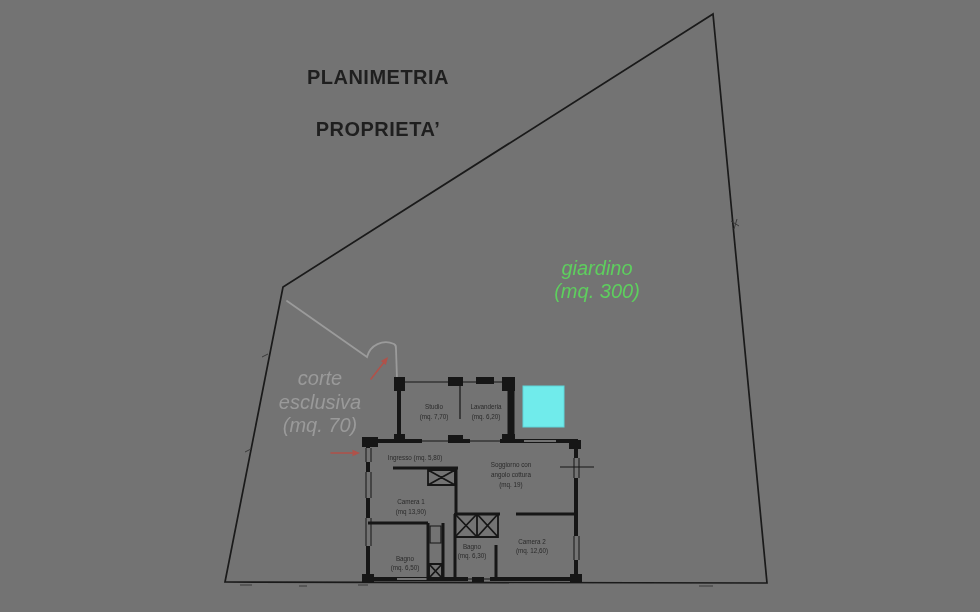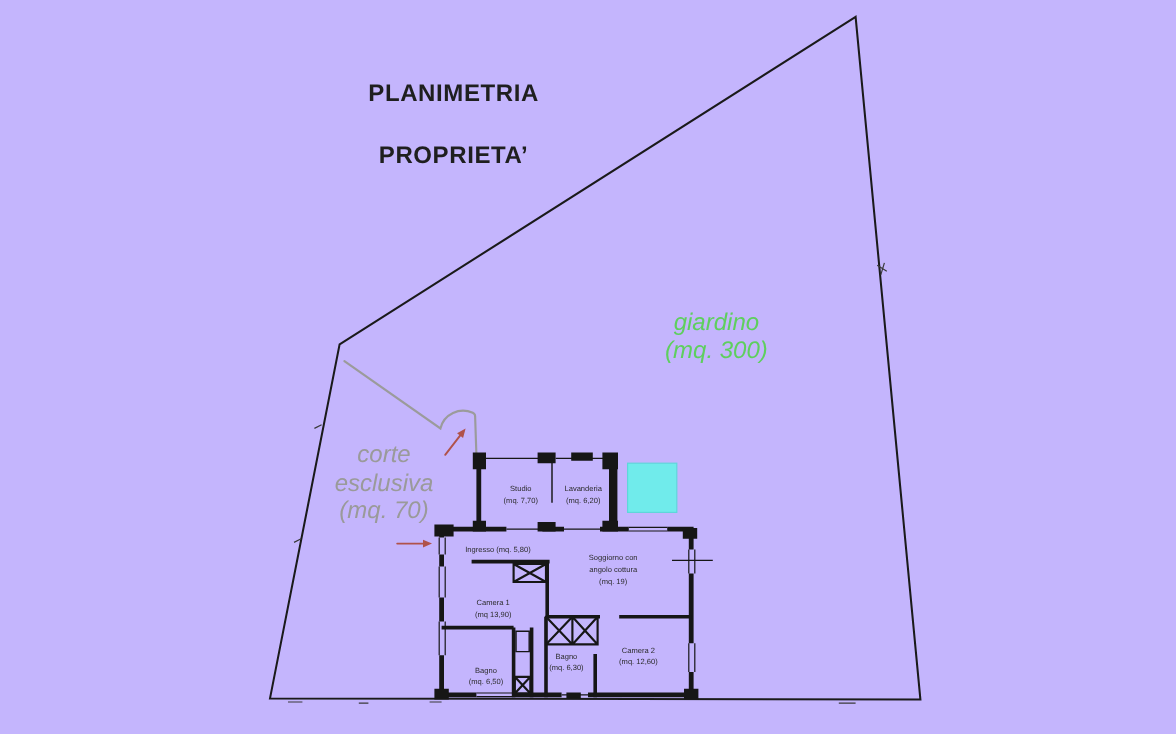--- a/index.html
+++ b/index.html
@@ -1,16 +1,16 @@
 <!DOCTYPE html>
 <html><head>
 <meta charset="utf-8">
 <style>
   html,body{margin:0;padding:0;background:#ffffff;}
-  .stage{position:relative;width:980px;height:612px;background:#c4b5fd;overflow:hidden;}
+  .stage{position:relative;width:980px;height:612px;background:#737373;overflow:hidden;}
   svg{display:block;}
   
   .boundary{fill:none;stroke:#1a1a1a;stroke-width:1.7;}
   .ticks{fill:none;stroke:#3a3a3a;stroke-width:1;}
   .gpath{fill:none;stroke-width:1.8;stroke-linecap:round;}
   .arrowline{fill:none;stroke-width:1.6;stroke-linecap:round;}
   .w4{fill:none;stroke:#161616;stroke-width:4;}
   .w7{fill:none;stroke:#161616;stroke-width:7;}
   .w3{fill:none;stroke:#161616;stroke-width:3;}
   .thin{fill:none;stroke:#161616;stroke-width:1.2;}

